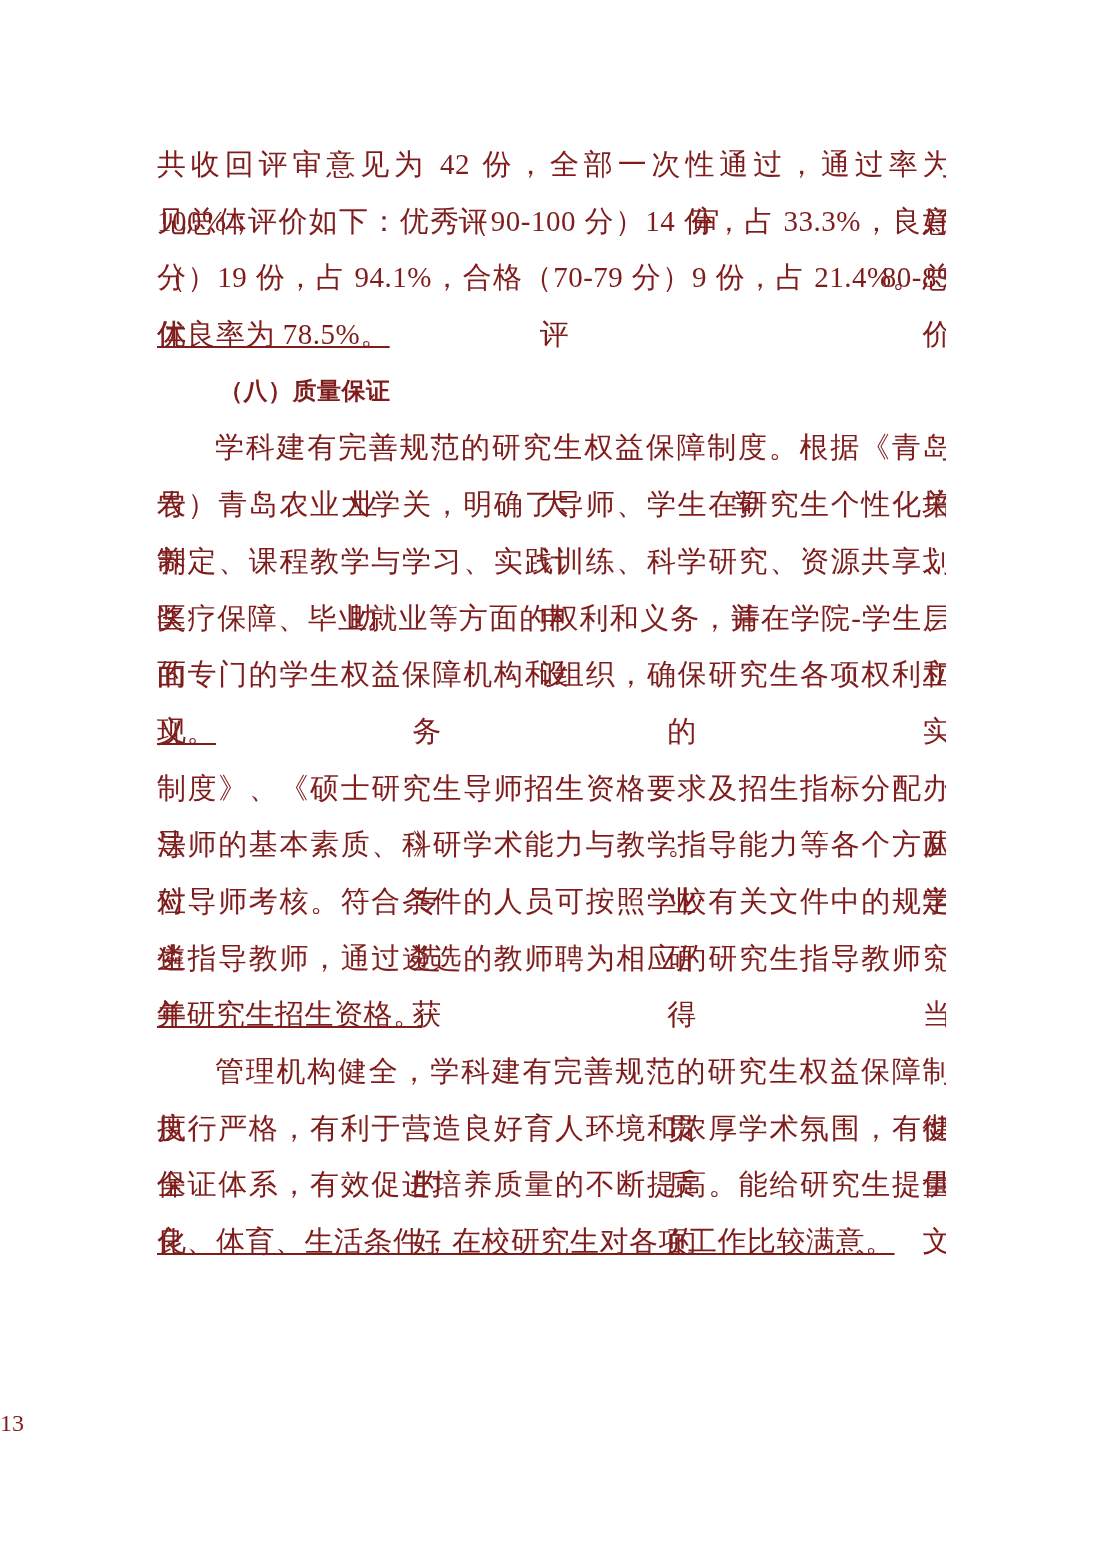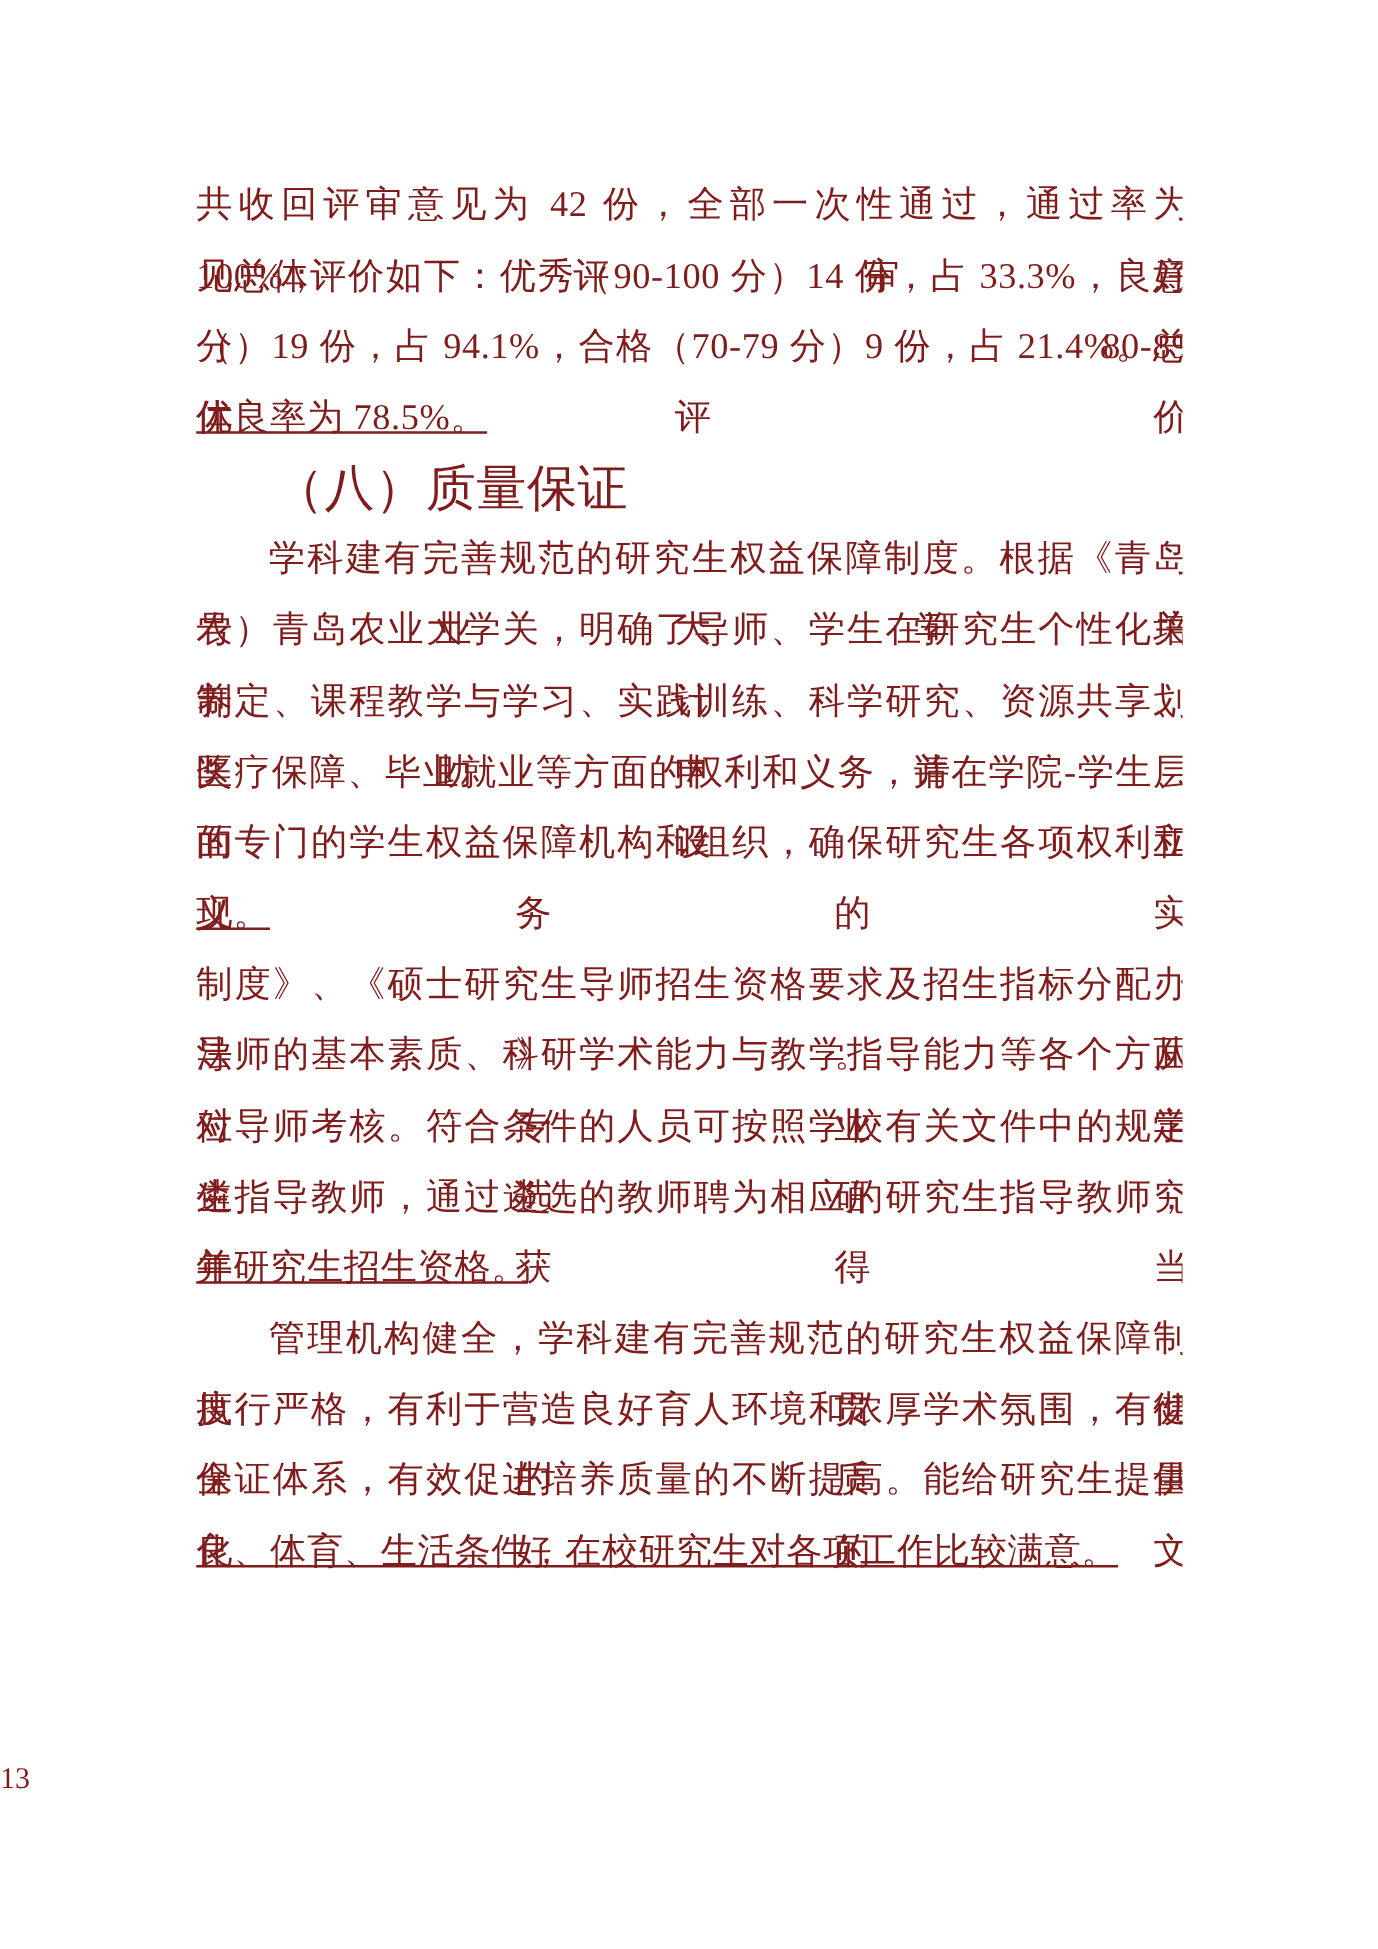--- a/index.html
+++ b/index.html
@@ -32,22 +32,22 @@
   }
   .line.last {
     text-align: center;
     text-align-last: left;
     text-decoration: underline;
   }
   .line.first {
     text-indent: 58px;
   }
   .line.heading {
-    font-size: 40px;
-    font-weight: normal;
+    font-size: 24px;
+    font-weight: bold;
     text-align: left;
     text-align-last: left;
     padding-left: 62px;
     text-indent: 0;
   }
   .page-number {
     position: absolute;
     top: 1408px;
     left: 0;
     width: 100%;

